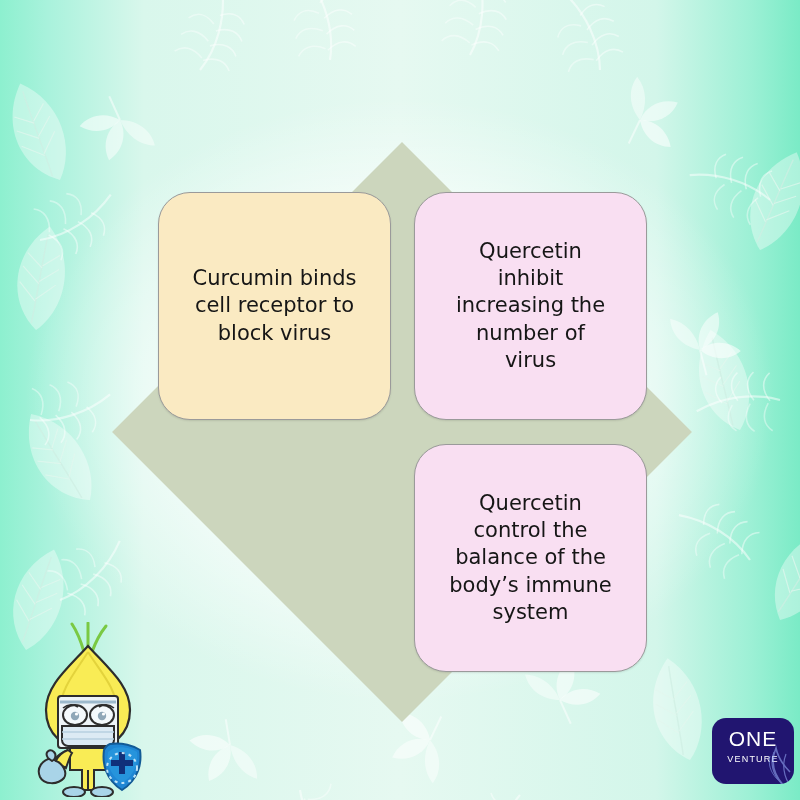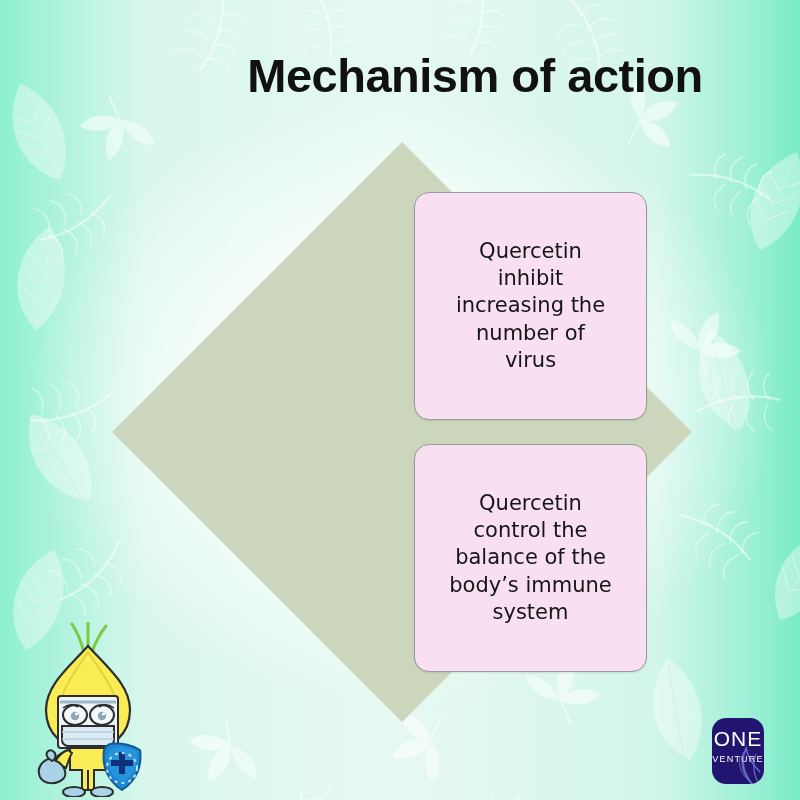--- a/index.html
+++ b/index.html
@@ -66,21 +66,21 @@
     position:absolute;left:170px;top:42px;width:610px;height:66px;
     display:flex;align-items:center;justify-content:center;
     font-family:"Liberation Sans", sans-serif;font-weight:bold;
     font-size:47px;line-height:1;color:#111111;letter-spacing:-0.5px;
     white-space:nowrap;
   }
 
   
   .grid{position:absolute;left:158px;top:192px;width:490px;height:480px;}
   .card{
-    position:absolute;width:233px;height:228px;border-radius:15px;
+    position:absolute;width:233px;height:228px;border-radius:32px;
     border:1px solid #9a9a9a;
     display:flex;align-items:center;justify-content:center;
     box-sizing:border-box;padding:16px 12px;
     box-shadow:0 1px 2px rgba(0,0,0,.10);
   }
   .card .txt{
     font-family:"DejaVu Sans", sans-serif;
     font-size:21px;line-height:1.30;color:#161616;text-align:center;
     white-space:pre-line;
   }
@@ -92,21 +92,21 @@
     text-decoration:underline wavy #b4543c;
     text-decoration-thickness:1px;
     text-underline-offset:3px;
   }
 
   
   .mascot{position:absolute;left:18px;top:622px;width:140px;height:175px;}
 
   
   .badge{
-    position:absolute;left:712px;top:718px;width:52px;height:66px;
+    position:absolute;left:712px;top:718px;width:82px;height:66px;
     border-radius:14px;background:#211570;overflow:hidden;
   }
   .badge .one{
     position:absolute;left:0;right:0;top:9px;text-align:center;
     font-family:"Liberation Sans", sans-serif;font-size:21px;color:#ffffff;letter-spacing:1px;
   }
   .badge .venture{
     position:absolute;left:0;right:0;top:36px;text-align:center;
     font-family:"Liberation Sans", sans-serif;font-size:9px;color:#ffffff;letter-spacing:1.2px;
   }
@@ -170,24 +170,28 @@
       <use href="#fern" x="780" y="400" transform="rotate(-95 780 400)"></use>
       <use href="#fern" x="750" y="560" transform="rotate(-55 750 560)"></use>
       <use href="#fern" x="300" y="790" transform="rotate(150 300 790)"></use>
       <use href="#fern" x="520" y="795" transform="rotate(-160 520 795)"></use>
     </svg>
   </div>
 
   <div class="diamond"></div>
 
 
-  <div class="title">Mechanism of action</div>
 
   <div class="grid">
 
+    <div class="card c1">
+      <div class="txt">Curcumin binds
+cell receptor to
+block virus</div>
+    </div>
 
     <div class="card c2">
       <div class="txt">Quercetin
 inhibit
 increasing the
 number of
 virus</div>
     </div>
 
 

